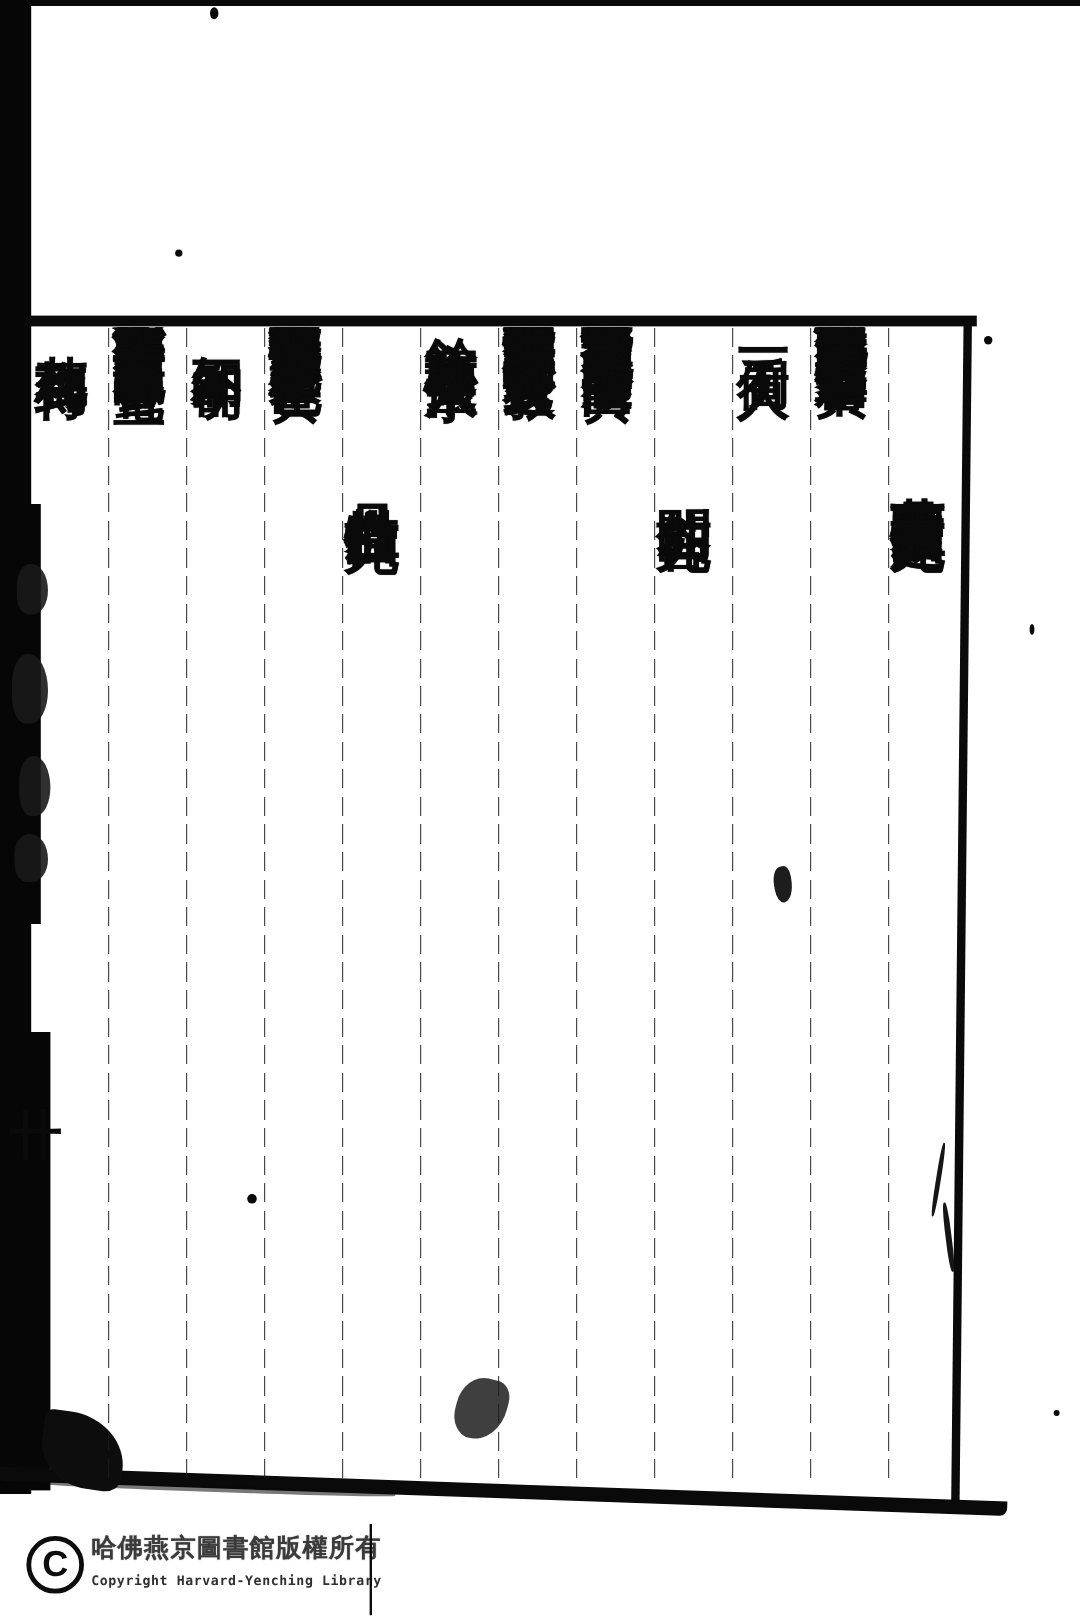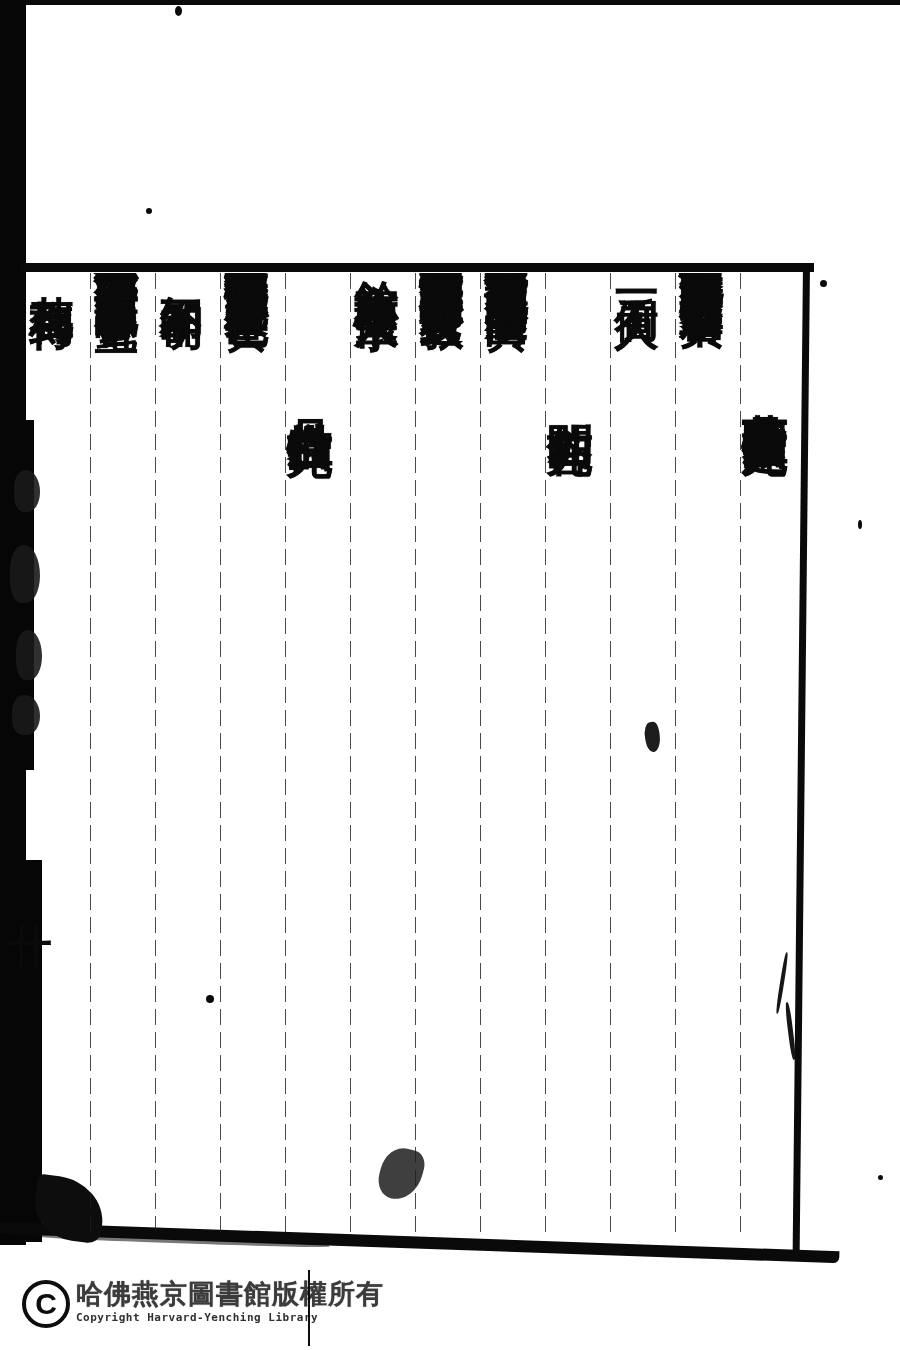--- a/index.html
+++ b/index.html
@@ -45,21 +45,21 @@
   .scribble{position:absolute;background:#161616;border-radius:40%;}
   .smudge{position:absolute;background:#1d1d1d;border-radius:50% 30% 60% 40%;}
   
   .wm-circle{
     position:absolute;left:22px;top:1280px;width:40px;height:40px;border:4px solid #0d0d0d;
     border-radius:50%;color:#0d0d0d;font-size:30px;font-weight:bold;line-height:40px;
     text-align:center;font-family:"Liberation Sans",sans-serif;background:#fff;
   }
   .wm-cn{
     position:absolute;left:76px;top:1276px;width:260px;color:#3b3b3b;
-    font-size:27px;font-weight:700;letter-spacing:1px;text-shadow:0 0 1px #777;
+    font-size:21px;font-weight:700;letter-spacing:1px;text-shadow:0 0 1px #777;
     font-family:"Liberation Serif","DejaVu Serif",serif;white-space:nowrap;
   }
   .wm-en{
     position:absolute;left:76px;top:1311px;color:#303030;font-size:11px;font-weight:bold;
     font-family:"DejaVu Sans Mono",monospace;letter-spacing:0.5px;white-space:nowrap;
   }
   .wm-divider{position:absolute;left:308px;top:1270px;width:2px;height:76px;background:#0d0d0d;}
 </style>
 </head>
 <body>

